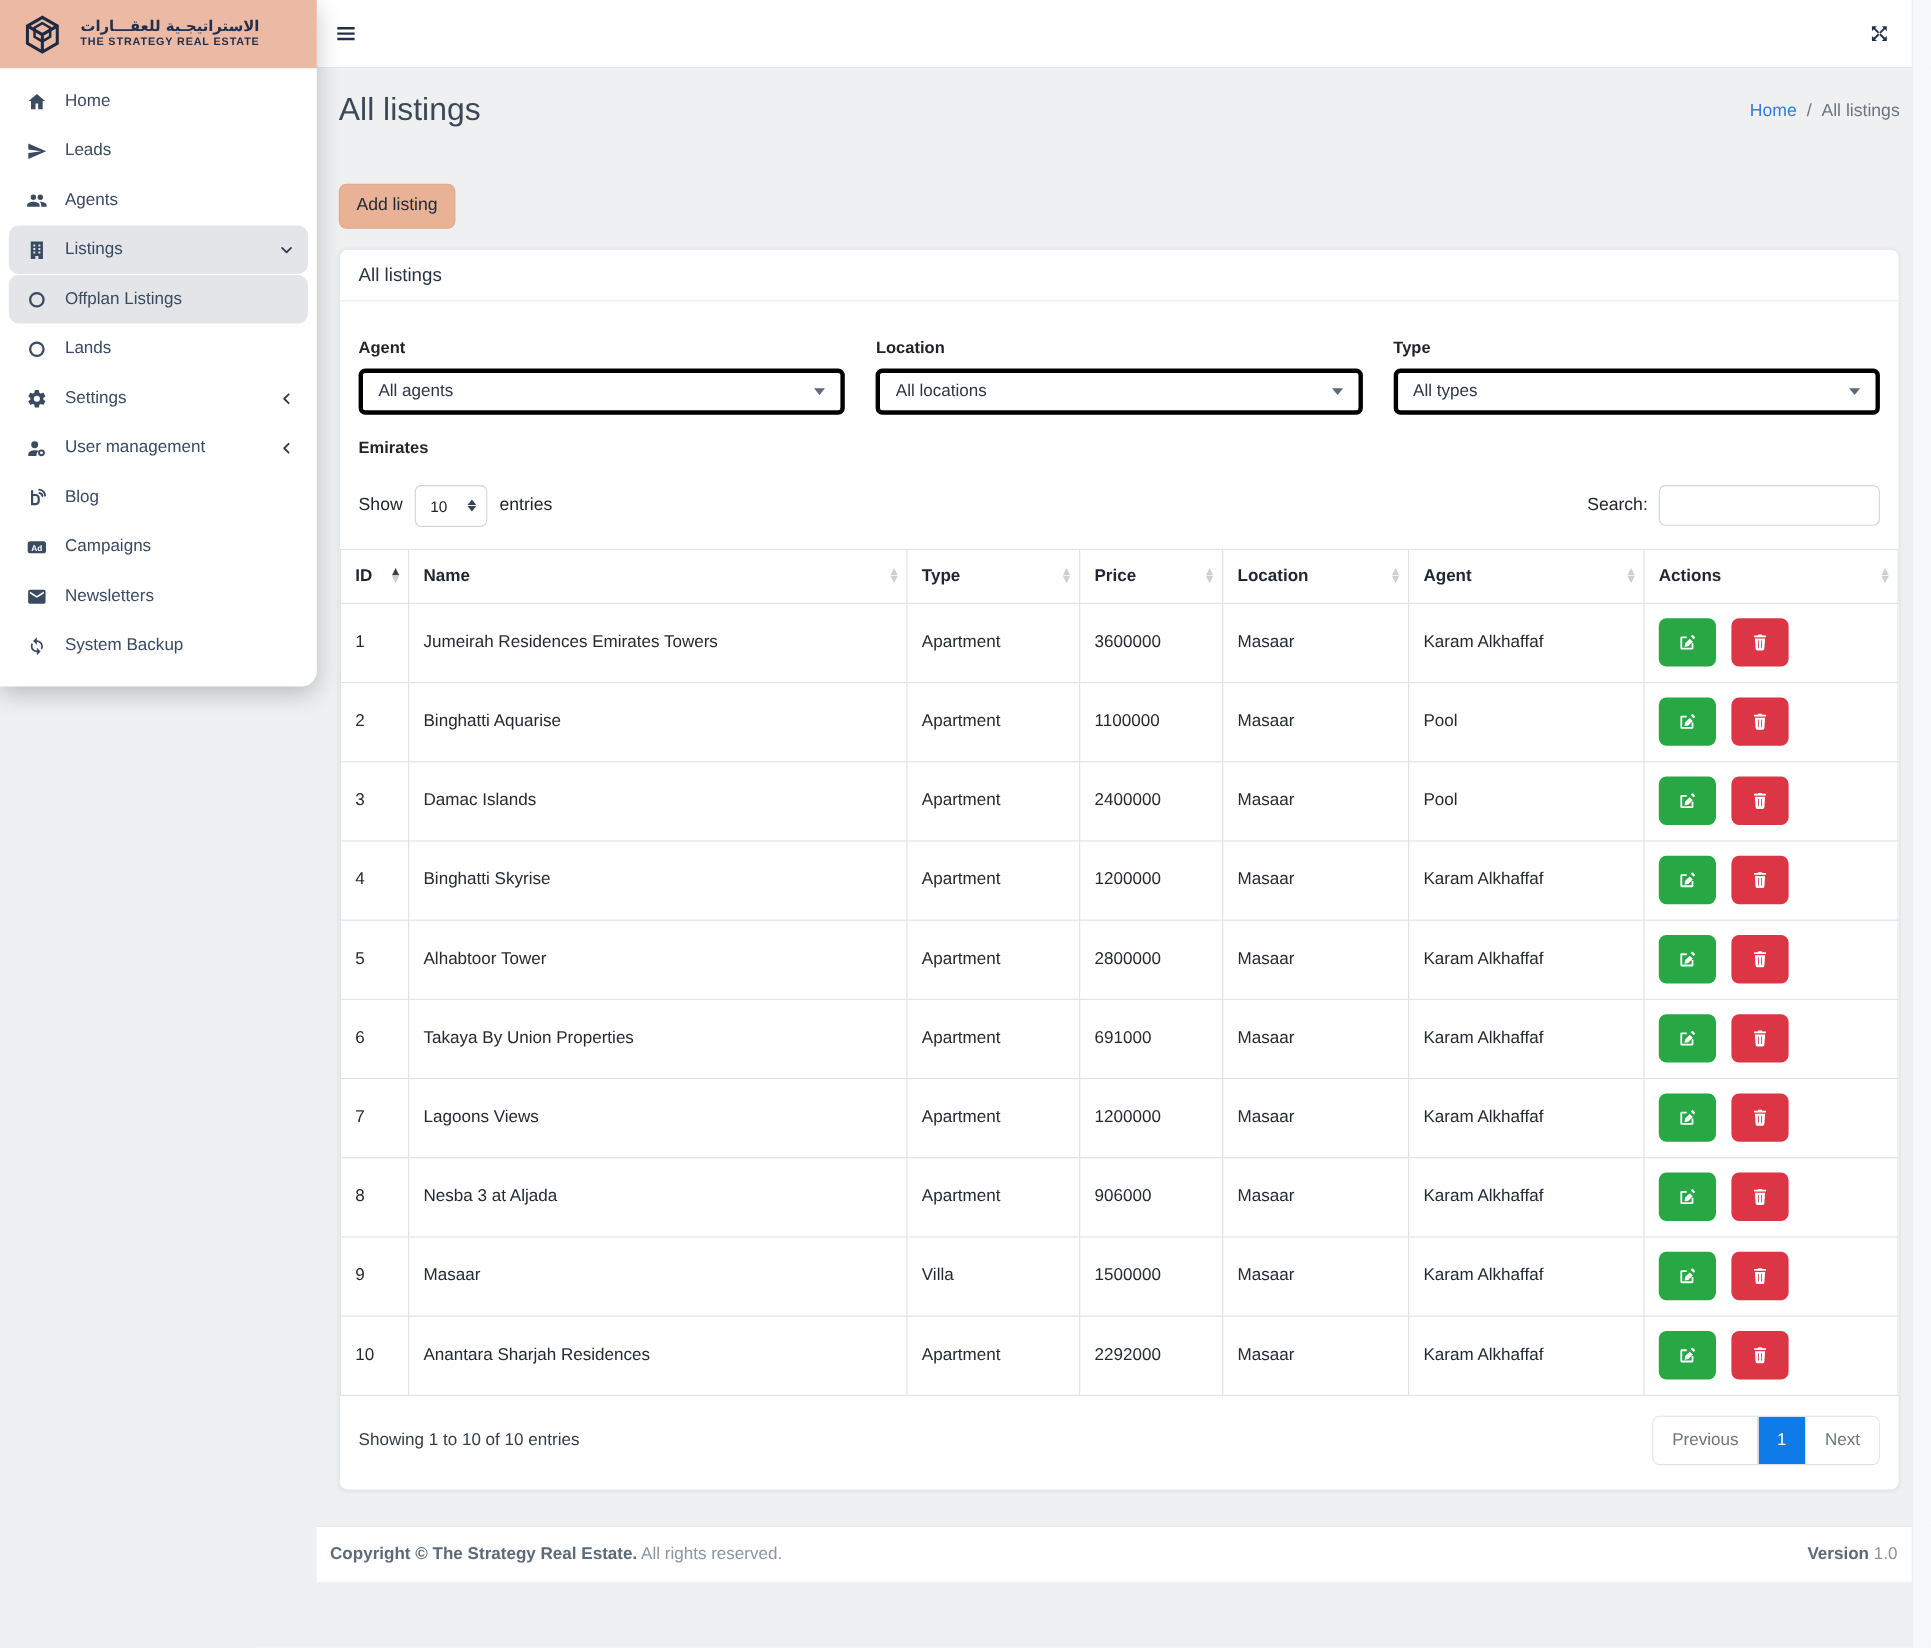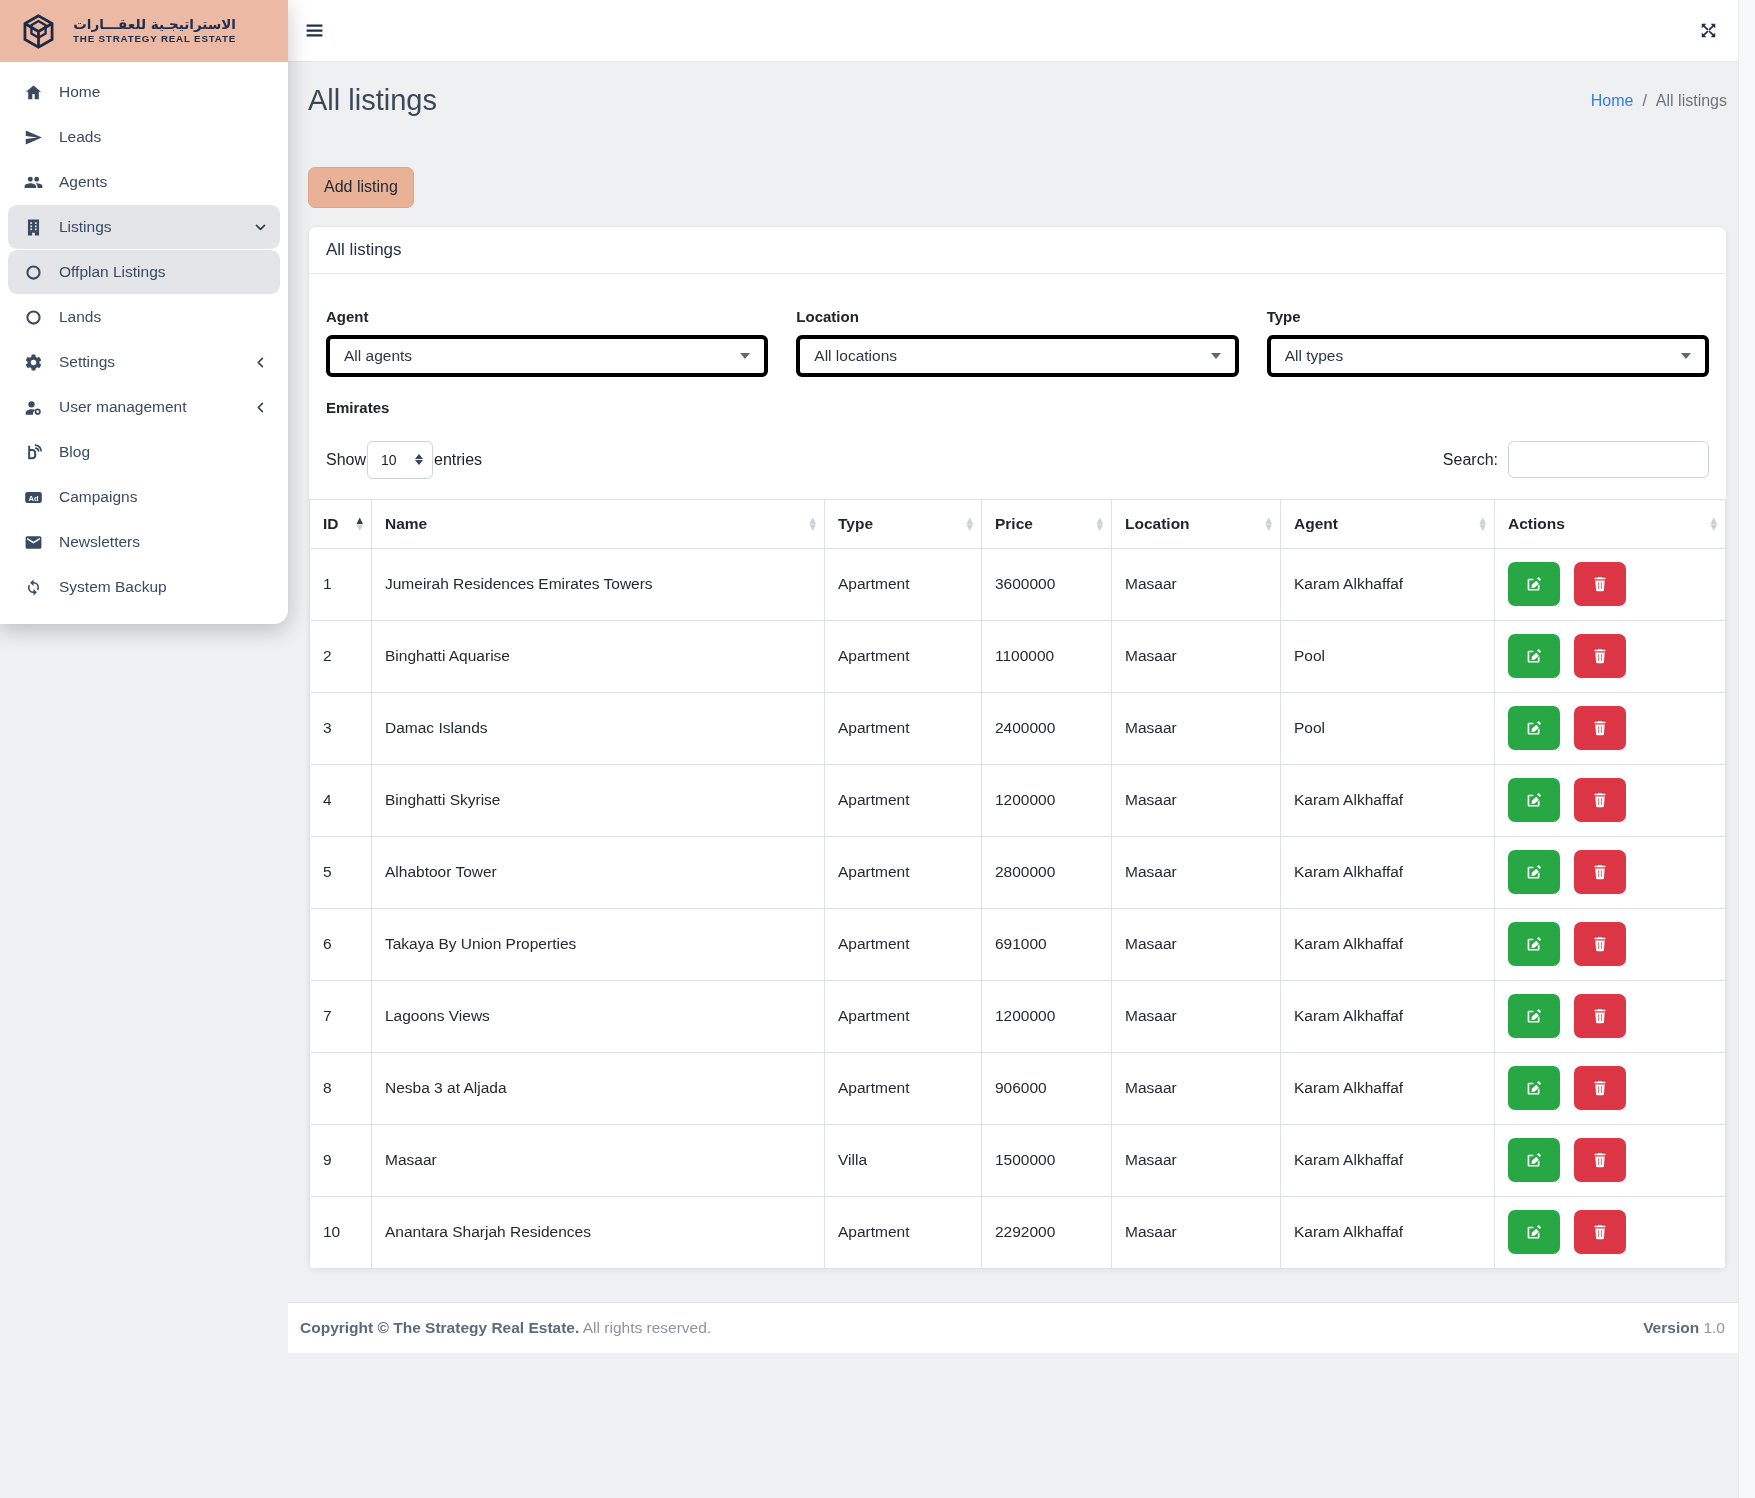--- a/index.html
+++ b/index.html
@@ -58,21 +58,21 @@
   .card-header{padding:13px 17px;border-bottom:1px solid #e5e8eb;font-size:17px;color:#273243;}
   .card-body{padding:34px 0 0;}
   .filters{display:grid;grid-template-columns:1fr 1fr 1fr;column-gap:28px;row-gap:22px;padding:0 17px;}
   .filter-label{display:block;font-size:15px;font-weight:bold;color:#212529;margin-bottom:10px;}
   .select{
     height:42px;border:4px solid #000000;border-radius:6px;background:#fff;cursor:pointer;
     display:flex;align-items:center;justify-content:space-between;padding:0 14px;font-size:15.5px;color:#2d3642;
   }
   .caret{width:0;height:0;border-left:5px solid transparent;border-right:5px solid transparent;border-top:6px solid #5d6a78;}
   .controls{display:flex;justify-content:space-between;align-items:center;padding:15px 17px 20px;}
-  .length{display:flex;align-items:center;gap:1px;font-size:16px;color:#212529;}
+  .length{display:flex;align-items:center;gap:11px;font-size:16px;color:#212529;}
   .length-select{
     width:66px;height:38px;border:1px solid #ced4da;border-radius:6px;display:flex;align-items:center;
     justify-content:space-between;padding:0 9px 0 13px;font-size:14px;color:#212529;cursor:pointer;background:#fff;
   }
   .stepper{display:flex;flex-direction:column;gap:1px;color:#3a4553;}
   .stepper i{width:0;height:0;border-left:4px solid transparent;border-right:4px solid transparent;font-style:normal;}
   .stepper .up{border-bottom:5px solid #3a4553;}
   .stepper .down{border-top:5px solid #3a4553;}
   .search{display:flex;align-items:center;gap:10px;font-size:16px;color:#212529;}
   .search input{width:201px;height:37px;border:1px solid #ced4da;border-radius:6px;padding:0 10px;font-size:15px;font-family:inherit;outline:none;}
@@ -531,20 +531,28 @@
                   </svg>
                 </button><button class="btn-action del">
                   <svg viewBox="0 0 24 24" fill="currentColor">
                     <path fill-rule="evenodd" d="M9.9 2.5 9.2 3.6H4.8v2.1h14.4V3.6h-4.4l-.7-1.1zM5.8 7.2l.9 12.6a2.1 2.1 0 0 0 2.1 2h6.4a2.1 2.1 0 0 0 2.1-2l.9-12.6zm4 2.5h1v9h-1zm3.4 0h1v9h-1z"></path>
                   </svg>
                 </button></td>
             </tr>
           </tbody>
       </table>
 
+      <div class="table-footer">
+        <span class="table-info">Showing 1 to 10 of 10 entries</span>
+        <div class="pagination">
+          <span class="page-item">Previous</span>
+          <span class="page-item active">1</span>
+          <span class="page-item">Next</span>
+        </div>
+      </div>
     </div>
   </section>
 </main>
 
 <footer class="footer">
   <span>
     <b>Copyright © The Strategy Real Estate.</b>
     <span>All rights reserved.</span>
   </span>
   <span>

